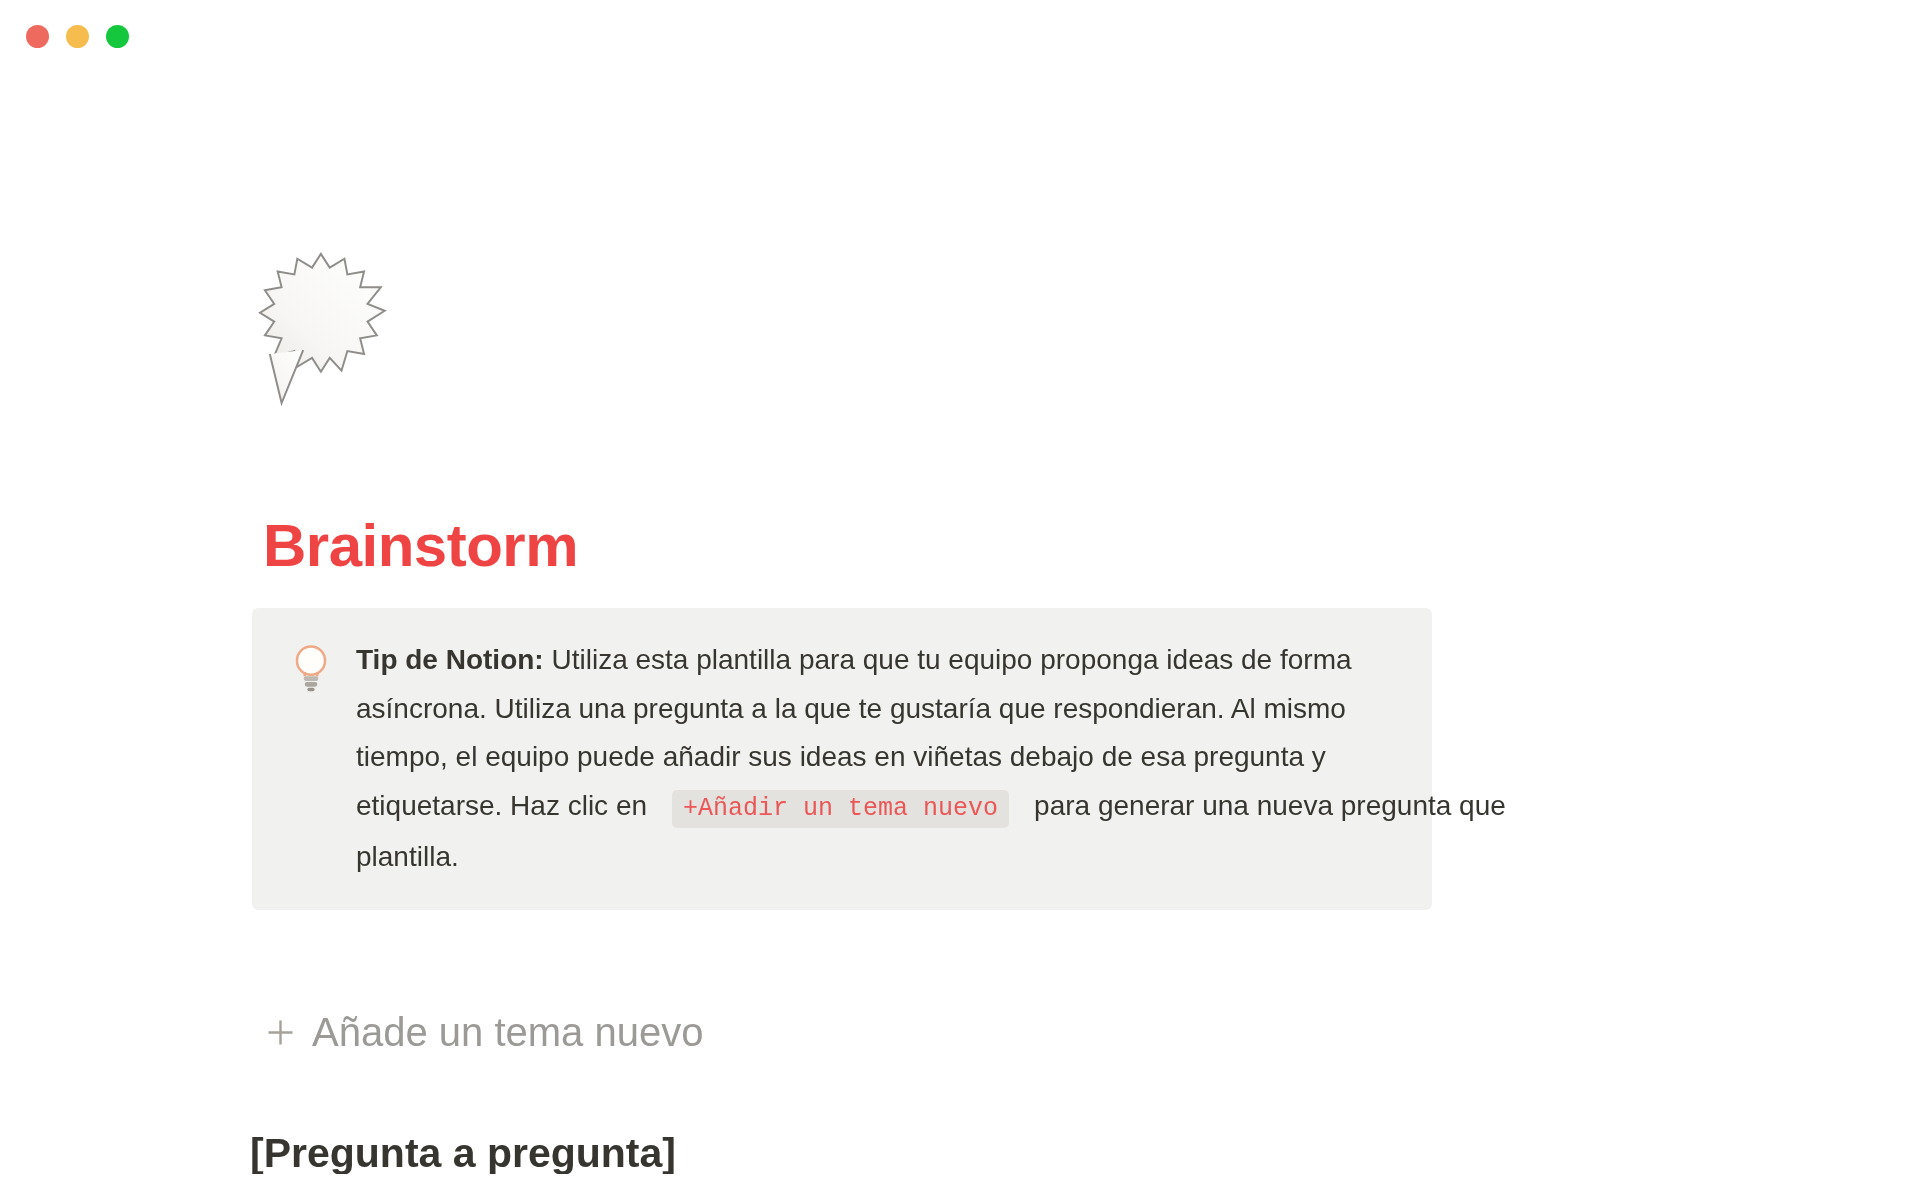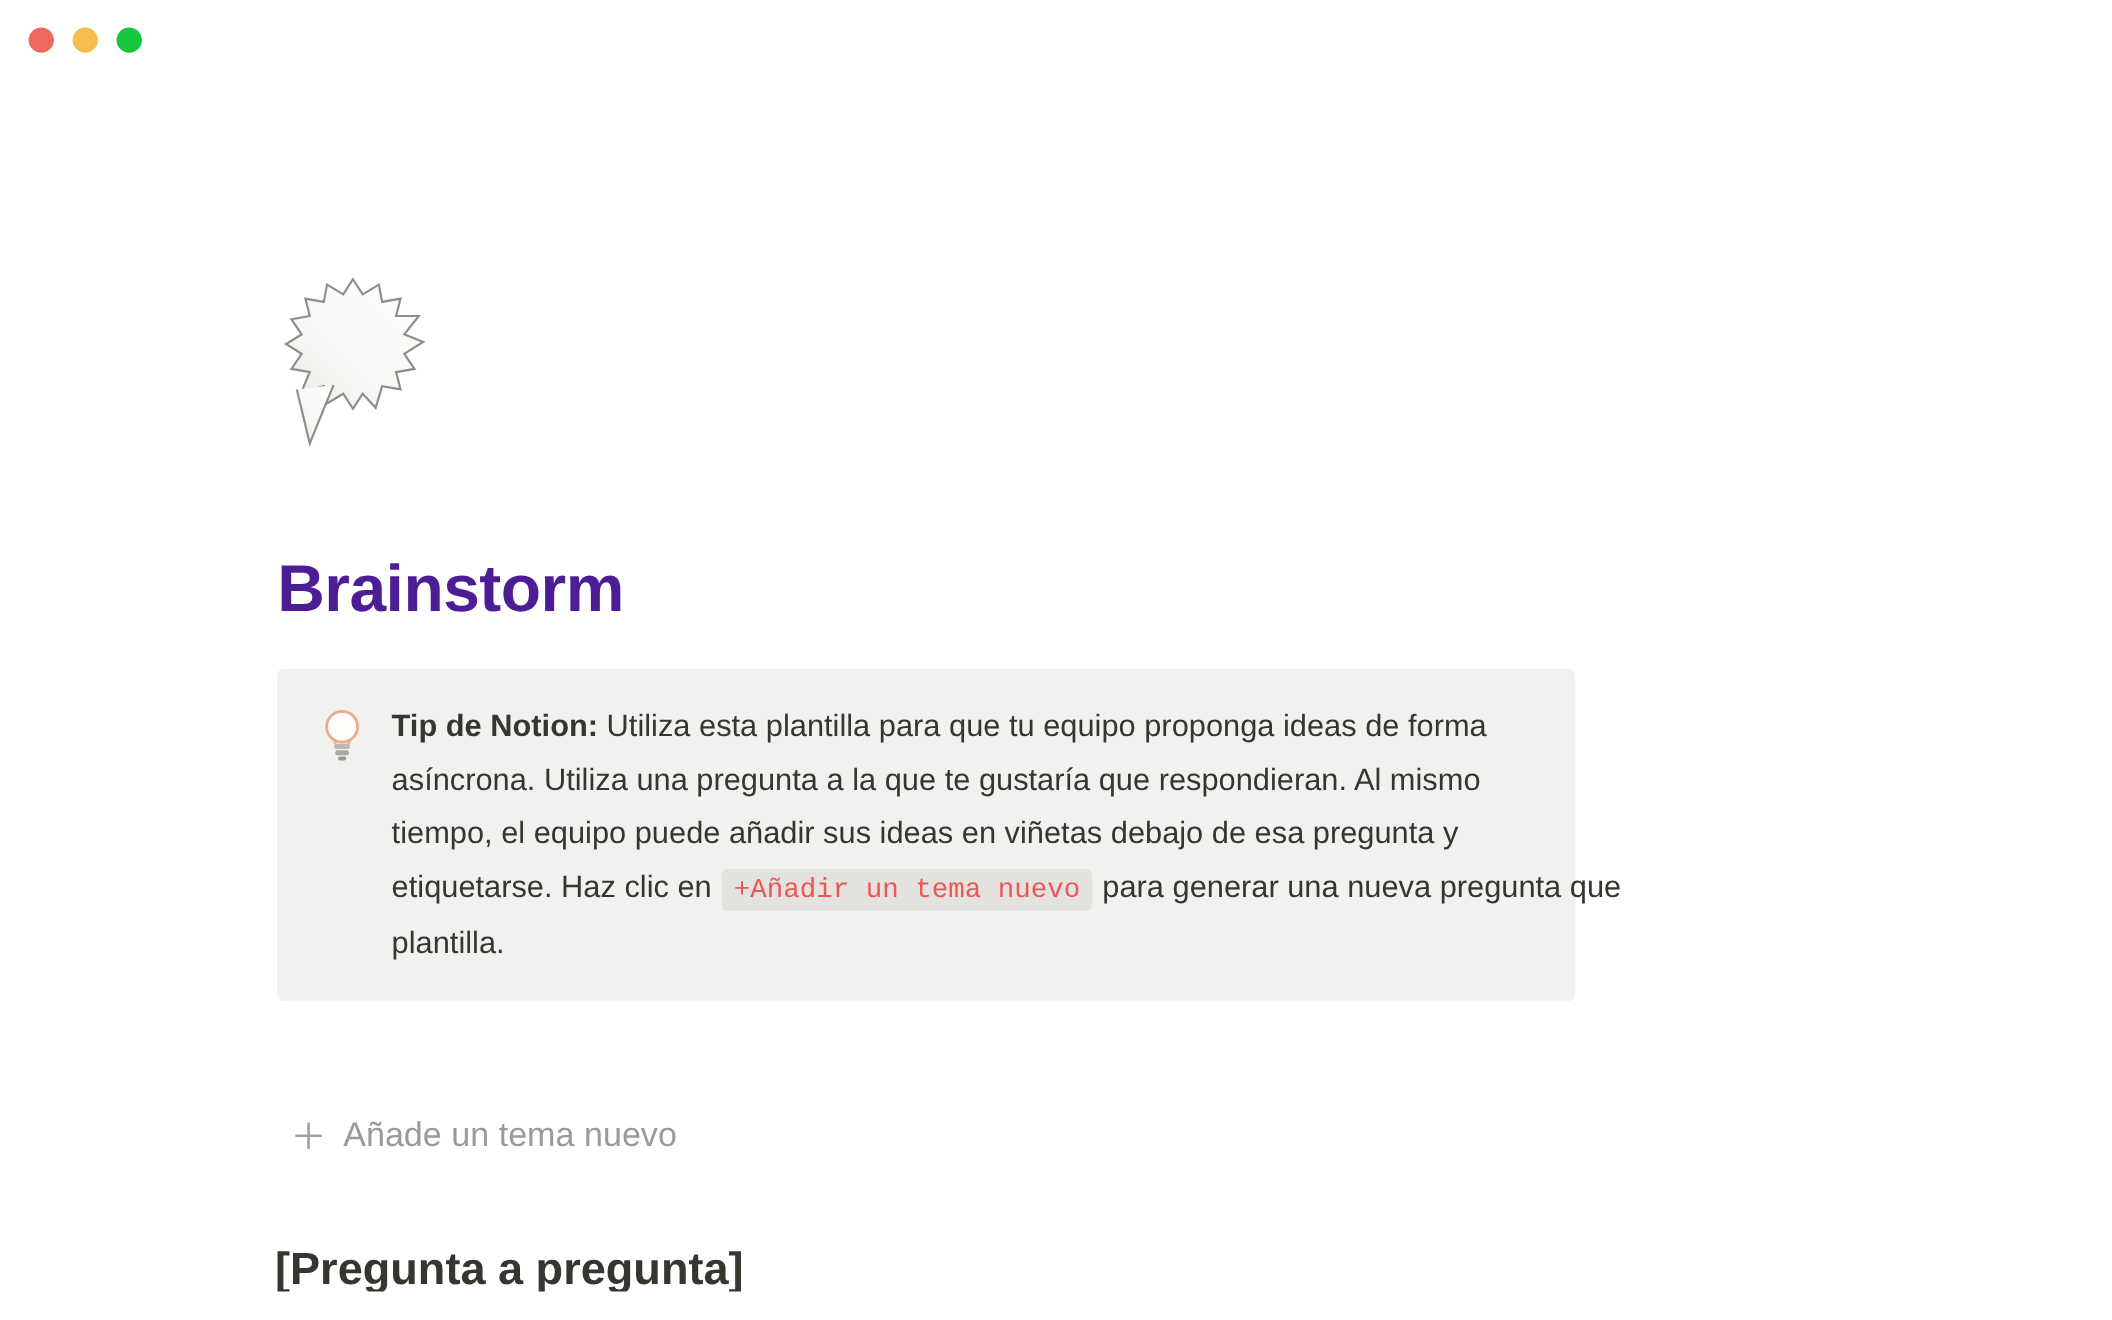--- a/index.html
+++ b/index.html
@@ -12,44 +12,44 @@
   .dot{width:23px;height:23px;border-radius:50%;display:inline-block;}
   .dot.red{background:#EE6A5F;}
   .dot.yellow{background:#F6BD4E;}
   .dot.green{background:#14C73C;}
 
   
   .page-icon{position:absolute;left:240px;top:246px;width:148px;height:162px;cursor:pointer;}
 
   
   .page-title{
-    position:absolute;left:247px;top:492px;margin:5px;
-    font-size:60px;font-weight:700;letter-spacing:-0.5px;color:#4c1d95;line-height:76px;
+    position:absolute;left:247px;top:492px;margin:16px;
+    font-size:60px;font-weight:700;letter-spacing:-0.5px;color:#ef4444;line-height:76px;
     cursor:text;
   }
 
   
   .callout{
     position:absolute;left:252px;top:608px;width:1180px;height:302px;
     background:#F1F1EF;border-radius:6px;box-sizing:border-box;
     padding:28px 38px;display:flex;align-items:flex-start;
   }
   .callout-icon{width:44px;margin-right:22px;padding-top:8px;flex:0 0 auto;cursor:pointer;}
   .callout-body{font-size:28px;line-height:48.5px;color:#37352F;cursor:text;}
   .cl{white-space:nowrap;}
   .chip{
     font-family:"Liberation Mono",monospace;
     font-size:25px;color:#EB5757;background:#E3E2DF;
-    border-radius:5px;padding:4px 11px 5px;margin:0 9px;
+    border-radius:5px;padding:4px 11px 5px;margin:0 25px;
   }
 
   
   .add-topic{
     position:absolute;left:265px;top:1008px;display:flex;align-items:center;gap:16px;
-    color:#9B9A97;font-size:31px;line-height:48px;cursor:pointer;
+    color:#9B9A97;font-size:40px;line-height:48px;cursor:pointer;
   }
   .add-topic .plus{flex:0 0 auto;display:block;}
 
   
   .heading-clip{position:absolute;left:250px;top:1128px;width:1000px;height:46px;overflow:hidden;}
   .section-heading{
     margin:0;font-size:41px;font-weight:700;color:#37352F;line-height:50px;cursor:text;
   }
 </style>
 </head>

